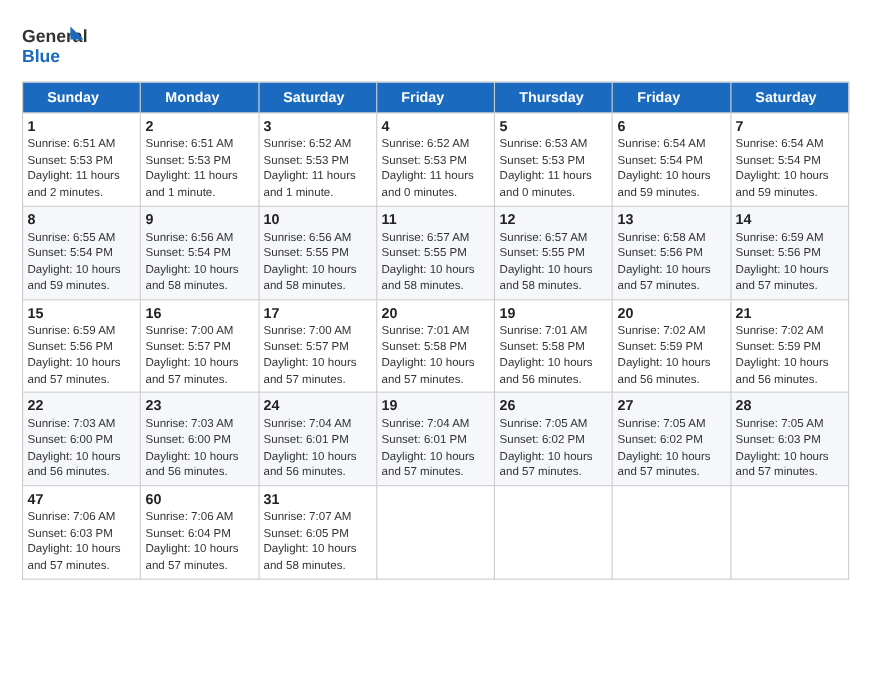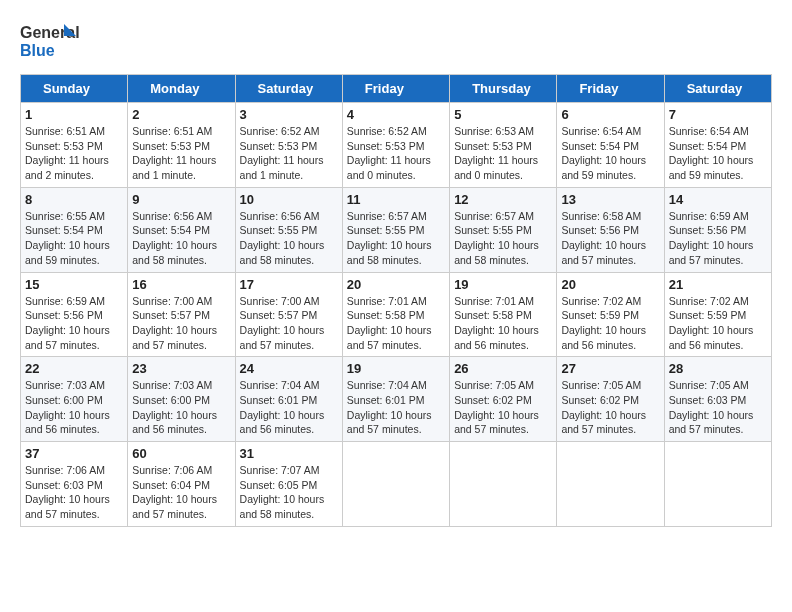--- a/index.html
+++ b/index.html
@@ -219,21 +219,21 @@
           <span class="day-num">27</span>
           <div class="day-info">Sunrise: 7:05 AM<br>Sunset: 6:02 PM<br>Daylight: 10 hours and 57 minutes.</div>
         </td>
         <td>
           <span class="day-num">28</span>
           <div class="day-info">Sunrise: 7:05 AM<br>Sunset: 6:03 PM<br>Daylight: 10 hours and 57 minutes.</div>
         </td>
       </tr>
       <tr>
         <td>
-          <span class="day-num">37</span>
+          <span class="day-num">47</span>
           <div class="day-info">Sunrise: 7:06 AM<br>Sunset: 6:03 PM<br>Daylight: 10 hours and 57 minutes.</div>
         </td>
         <td>
           <span class="day-num">60</span>
           <div class="day-info">Sunrise: 7:06 AM<br>Sunset: 6:04 PM<br>Daylight: 10 hours and 57 minutes.</div>
         </td>
         <td>
           <span class="day-num">31</span>
           <div class="day-info">Sunrise: 7:07 AM<br>Sunset: 6:05 PM<br>Daylight: 10 hours and 58 minutes.</div>
         </td>

